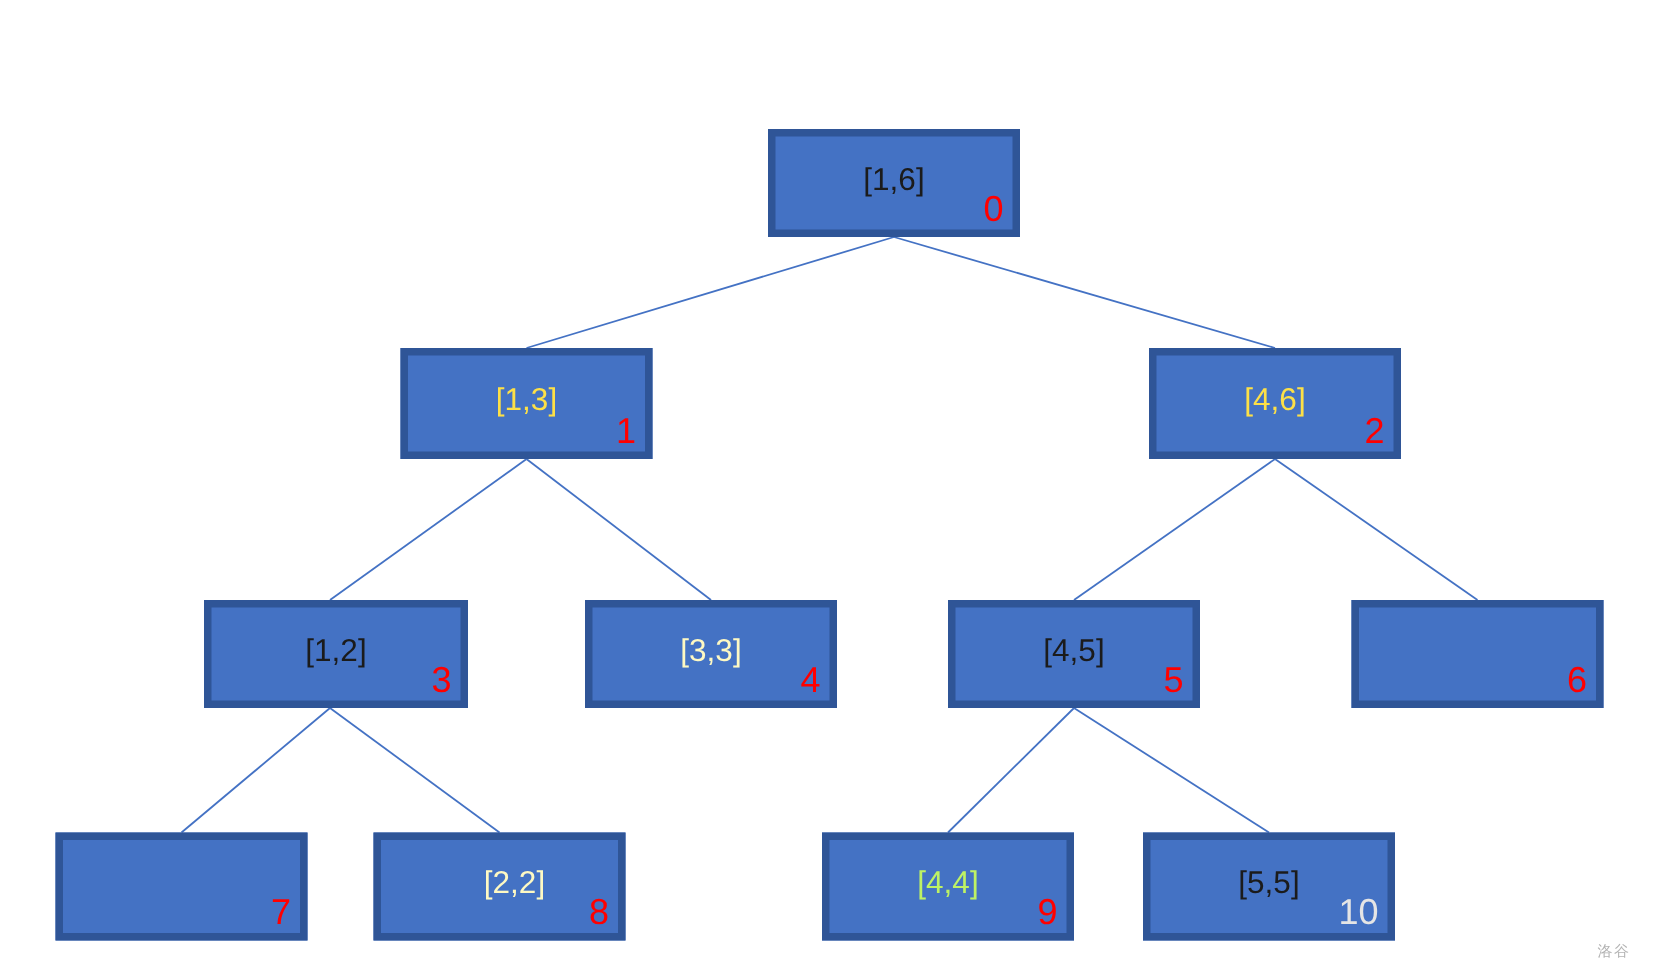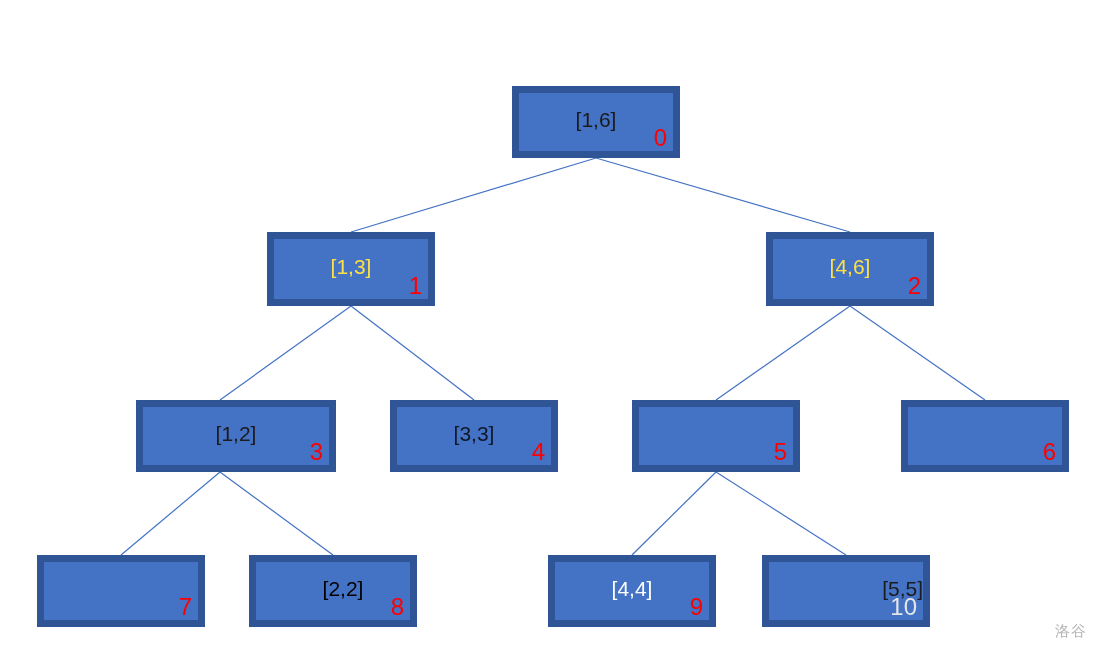--- a/index.html
+++ b/index.html
@@ -23,21 +23,21 @@
     left: 0;
     top: 0;
     width: 1103px;
     height: 651px;
     pointer-events: none;
   }
   .tree-node {
     position: absolute;
     box-sizing: border-box;
     background: #4472C4;
-    border: 7px solid #0f172a;
+    border: 5px solid #0f172a;
     color: #1a1a1a;
   }
   .node-range {
     position: absolute;
     left: 0;
     right: 0;
     top: 50%;
     transform: translateY(-60%);
     text-align: center;
     font-size: 21px;
@@ -52,21 +52,21 @@
     bottom: 1px;
     font-size: 24px;
     line-height: 1.05;
     color: #FF0000;
     font-family: "Liberation Sans", "DejaVu Sans", sans-serif;
   }
   #watermark {
     position: absolute;
     right: 16px;
     bottom: 10px;
-    font-size: 15px;
+    font-size: 10px;
     color: #b3b3b3;
     font-family: "DejaVu Sans", sans-serif;
     letter-spacing: 1px;
     user-select: none;
   }
 </style>
 </head>
 <body>
 
 <div id="canvas">
@@ -90,46 +90,47 @@
         <div class="node-index" style="color: rgb(255, 0, 0);">0</div>
       </div>
       <div class="tree-node" style="left: 267px; top: 232px; width: 168px; height: 74px; background: rgb(68, 114, 196); border-color: rgb(47, 85, 151);">
         <div class="node-range" style="color: #fde047;">[1,3]</div>
         <div class="node-index" style="color: rgb(255, 0, 0);">1</div>
       </div>
       <div class="tree-node" style="left: 766px; top: 232px; width: 168px; height: 74px; background: rgb(68, 114, 196); border-color: rgb(47, 85, 151);">
         <div class="node-range" style="color: #fde047;">[4,6]</div>
         <div class="node-index" style="color: rgb(255, 0, 0);">2</div>
       </div>
-      <div class="tree-node" style="left: 136px; top: 400px; width: 200px; height: 72px; background: rgb(68, 114, 196); border-color: rgb(47, 85, 151);">
+      <div class="tree-node" style="left: 136px; top: 400px; width: 176px; height: 72px; background: rgb(68, 114, 196); border-color: rgb(47, 85, 151);">
         <div class="node-range" style="color: rgb(27, 27, 27);">[1,2]</div>
         <div class="node-index" style="color: rgb(255, 0, 0);">3</div>
       </div>
       <div class="tree-node" style="left: 390px; top: 400px; width: 168px; height: 72px; background: rgb(68, 114, 196); border-color: rgb(47, 85, 151);">
-        <div class="node-range" style="color: #0f172a;">[3,3]</div>
+        <div class="node-range" style="color: #fef9c3;">[3,3]</div>
         <div class="node-index" style="color: rgb(255, 0, 0);">4</div>
       </div>
       <div class="tree-node" style="left: 632px; top: 400px; width: 168px; height: 72px; background: rgb(68, 114, 196); border-color: rgb(47, 85, 151);">
+        <div class="node-range" style="color: rgb(27, 27, 27);">[4,5]</div>
         <div class="node-index" style="color: rgb(255, 0, 0);">5</div>
       </div>
       <div class="tree-node" style="left: 901px; top: 400px; width: 168px; height: 72px; background: rgb(68, 114, 196); border-color: rgb(47, 85, 151);">
         <div class="node-index" style="color: rgb(255, 0, 0);">6</div>
       </div>
       <div class="tree-node" style="left: 37px; top: 555px; width: 168px; height: 72px; background: rgb(68, 114, 196); border-color: rgb(47, 85, 151);">
         <div class="node-index" style="color: rgb(255, 0, 0);">7</div>
       </div>
       <div class="tree-node" style="left: 249px; top: 555px; width: 168px; height: 72px; background: rgb(68, 114, 196); border-color: rgb(47, 85, 151);">
-        <div class="node-range" style="color: #000000; padding-left: 20px;">[2,2]</div>
+        <div class="node-range" style="color: #fef9c3; padding-left: 20px;">[2,2]</div>
         <div class="node-index" style="color: rgb(255, 0, 0);">8</div>
       </div>
       <div class="tree-node" style="left: 548px; top: 555px; width: 168px; height: 72px; background: rgb(68, 114, 196); border-color: rgb(47, 85, 151);">
-        <div class="node-range" style="color: #ffffff;">[4,4]</div>
+        <div class="node-range" style="color: #bef264;">[4,4]</div>
         <div class="node-index" style="color: rgb(255, 0, 0);">9</div>
       </div>
       <div class="tree-node" style="left: 762px; top: 555px; width: 168px; height: 72px; background: rgb(68, 114, 196); border-color: rgb(47, 85, 151);">
-        <div class="node-range" style="color: rgb(27, 27, 27); text-align: right;">[5,5]</div>
+        <div class="node-range" style="color: rgb(27, 27, 27);">[5,5]</div>
         <div class="node-index" style="color: #e5e5e5;">10</div>
       </div>
     </div>
 
   <div id="watermark">洛谷</div>
 
 </div>
 
 </body></html>

